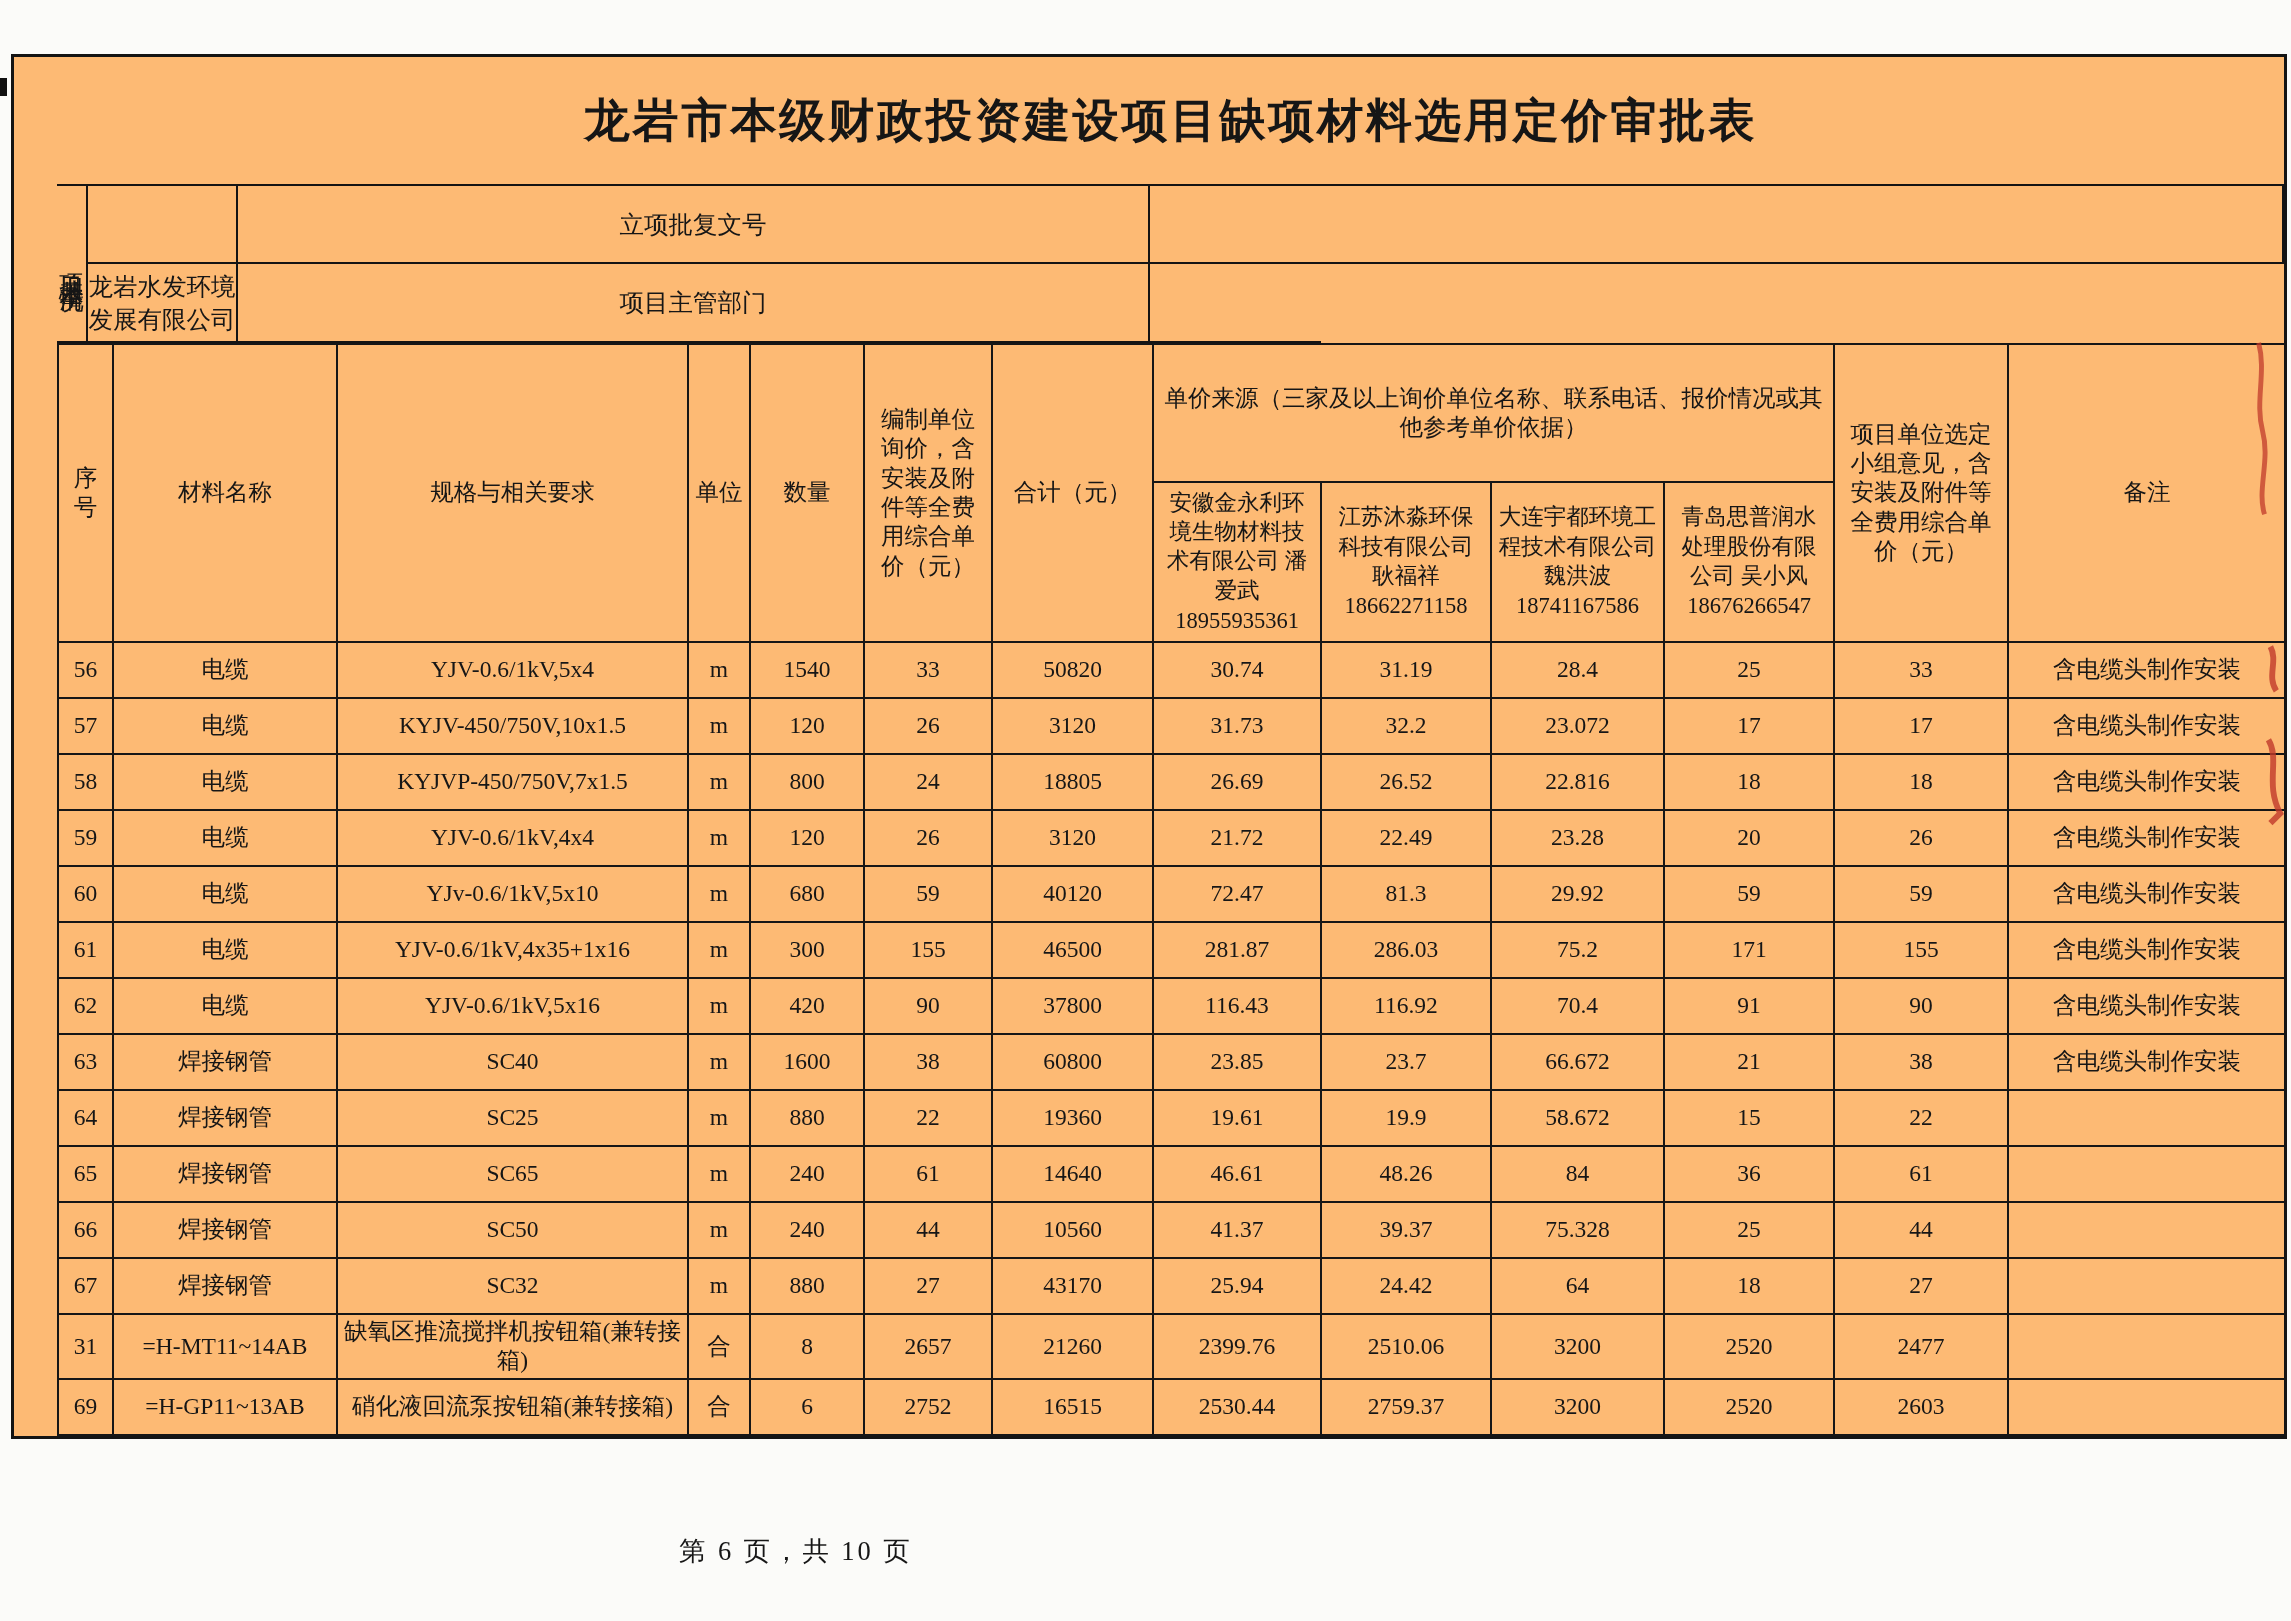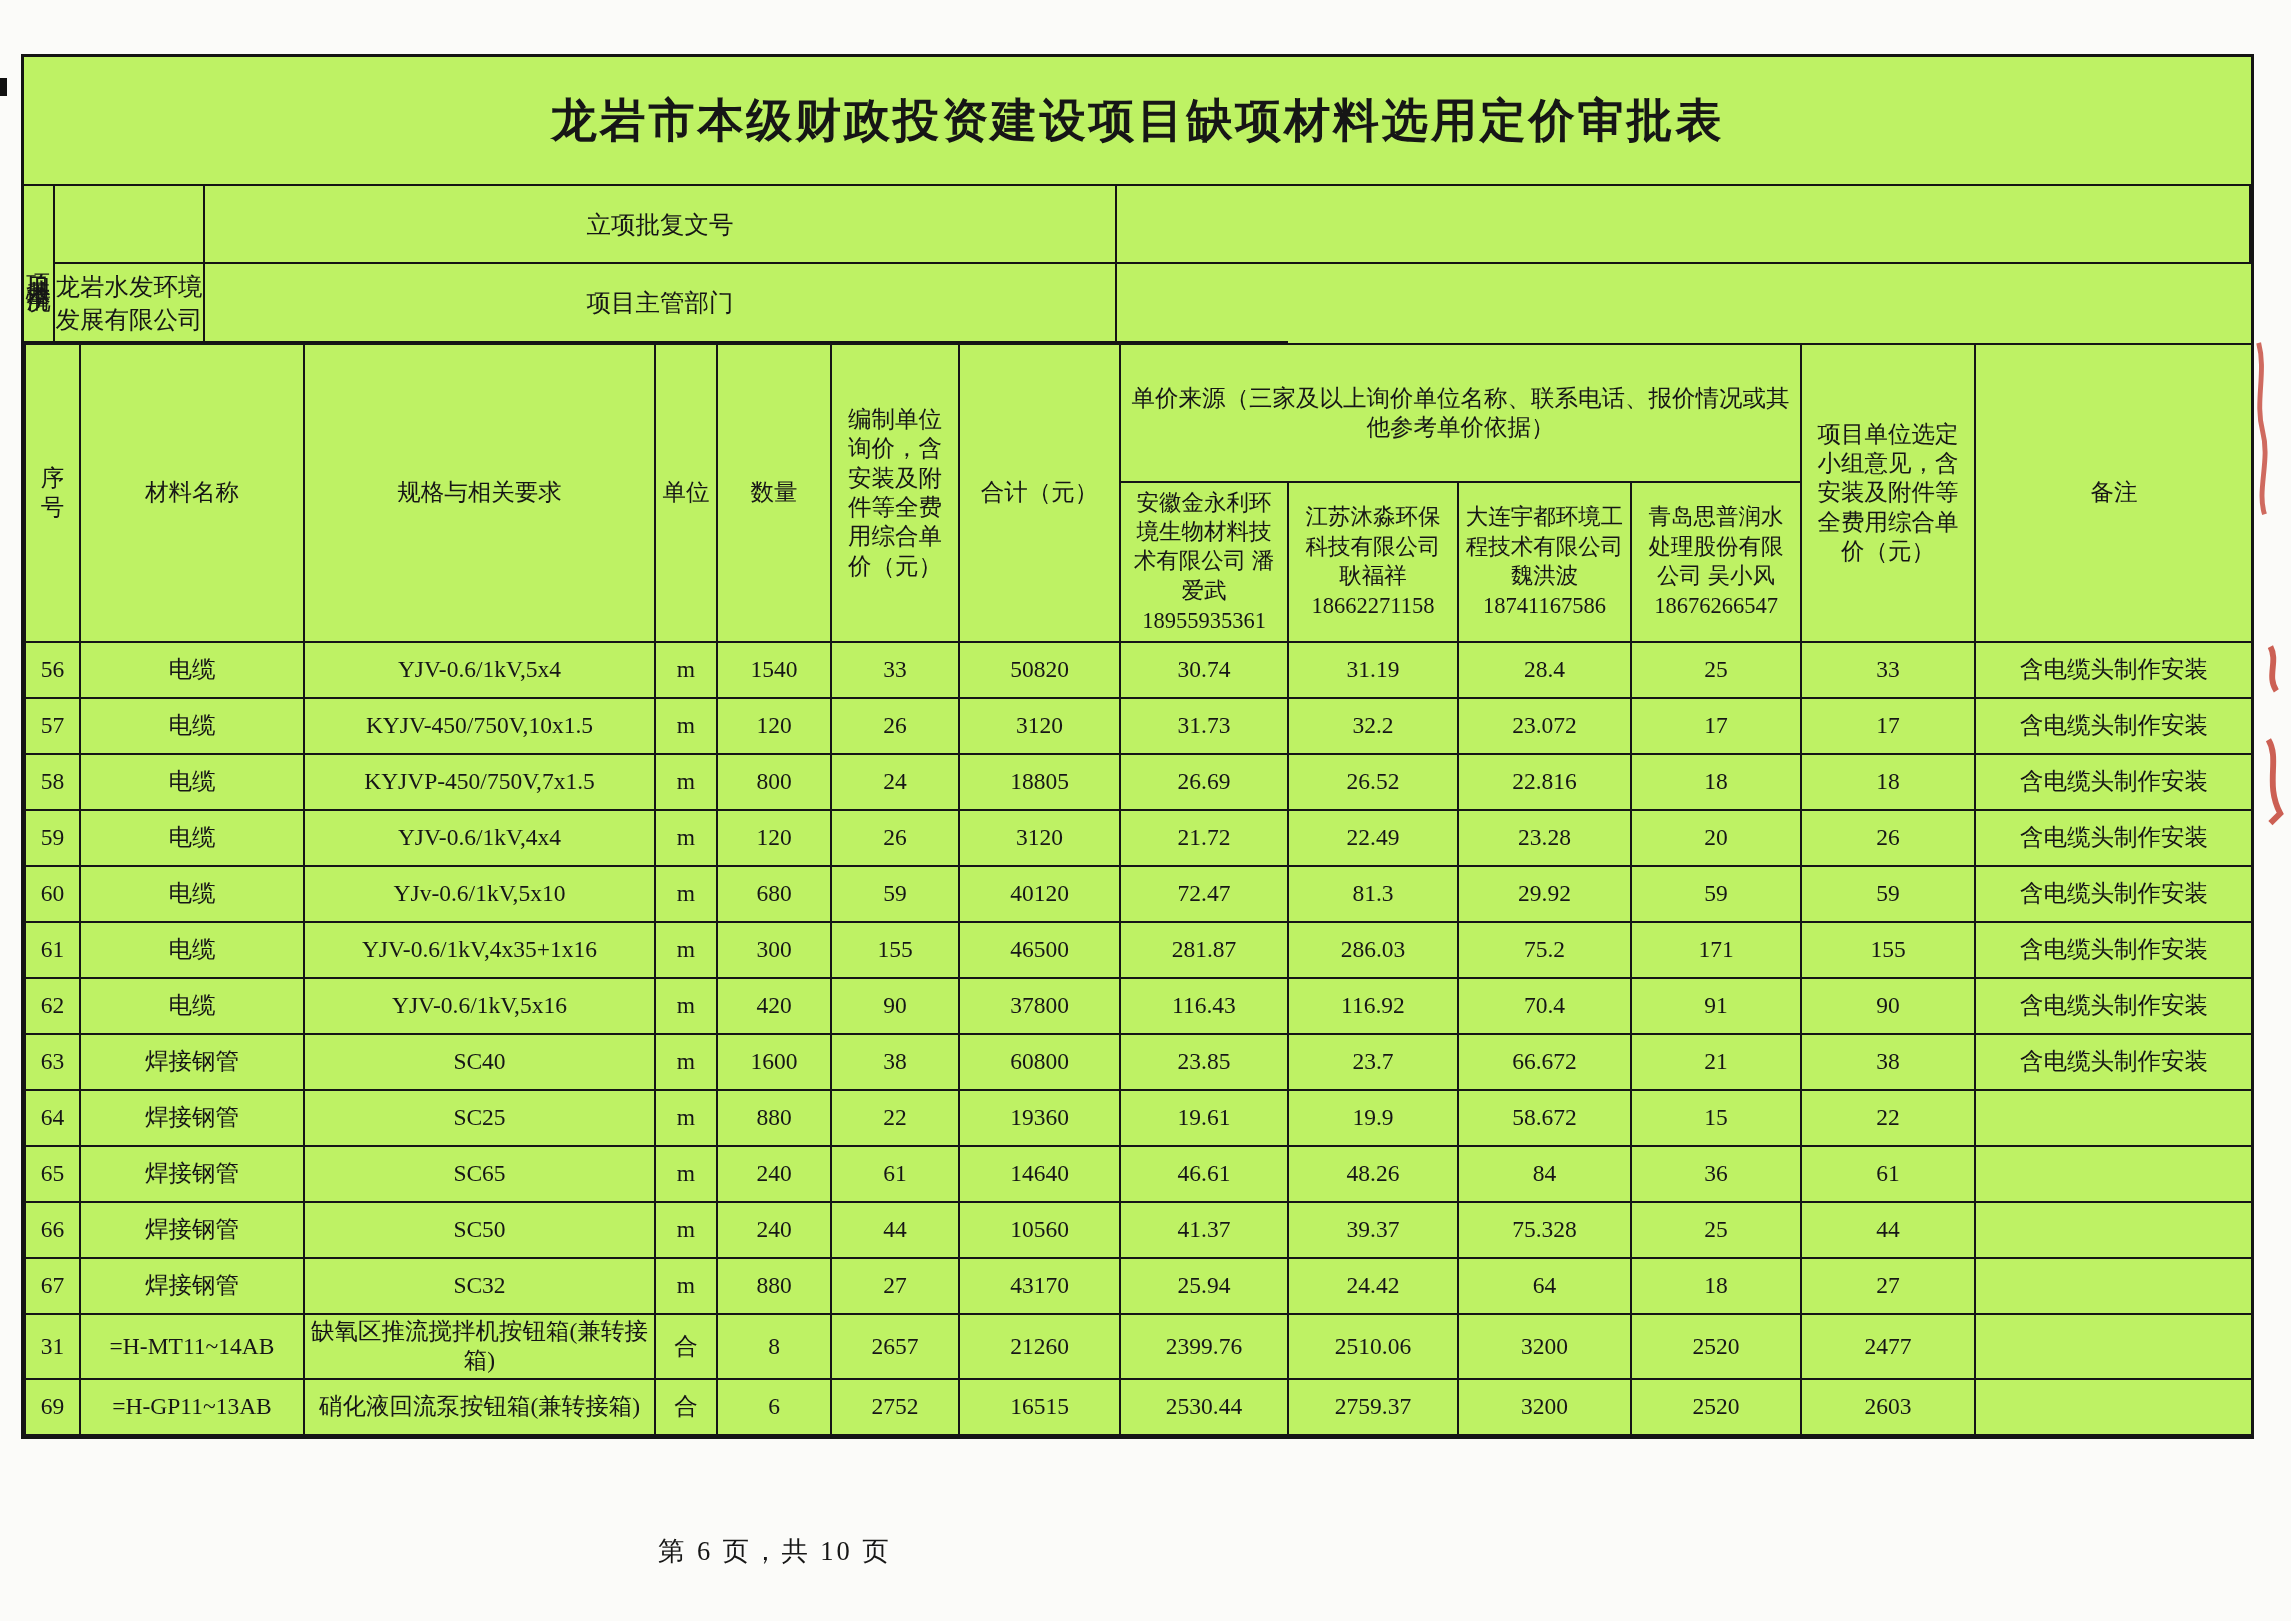--- a/index.html
+++ b/index.html
@@ -1,41 +1,41 @@
 <!DOCTYPE html>
 <html><head>
 <meta charset="utf-8">
 <style>
   html,body{margin:0;padding:0;background:#888;}
   .canvas{
     position:relative;width:2292px;height:1621px;background:#fbfbf9;
     font-family:"Liberation Serif","DejaVu Serif",serif;color:#161616;overflow:hidden;
   }
-  .doc{position:absolute;left:21px;top:54px;width:2227px;border:3.9px solid #141414;background:#bef264;box-sizing:content-box;}
+  .doc{position:absolute;left:11px;top:54px;width:2227px;border:3.9px solid #141414;background:#fdba74;box-sizing:content-box;padding-left:43px;}
   
   .title-row{height:127px;border-bottom:2px solid #141414;display:flex;align-items:center;justify-content:center;}
   .title-row h1{margin:0;font-size:46px;font-weight:700;letter-spacing:2.9px;}
   
   .info-grid{display:grid;grid-template-columns:31px 150px 912px 171px 963px;grid-template-rows:78px 79px;}
   .info-grid .cell{border-right:2px solid #141414;border-bottom:2px solid #141414;display:flex;align-items:center;justify-content:center;font-size:24.5px;box-sizing:border-box;text-align:center;}
   .info-grid .cell:nth-last-child(1){border-right:none;}
   .v-label{grid-row:1/3;writing-mode:vertical-lr;text-orientation:upright;font-size:23.5px;letter-spacing:2.9px;padding:3.9px 0;}
   .dept-value,.doc-value{border-right:none !important;}
   
   table.main{border-collapse:collapse;table-layout:fixed;width:2227px;font-size:23.5px;}
   table.main th,table.main td{border:2px solid #161616;text-align:center;vertical-align:middle;padding:2px 5.9px;font-weight:400;overflow:hidden;box-sizing:border-box;line-height:1.25;}
   thead tr.h1 th{height:138px;}
   thead tr.h2 th{height:160px;font-size:22.5px;}
   thead th.tall{font-size:23.5px;}
   tbody tr{height:56px;}
   tbody td{border-top-width:2.9px;border-bottom-width:2.9px;}
   .vendor-name{line-height:1.3;}
   .vendor-phone{line-height:1.4;}
   
-  .footer{position:absolute;left:658px;top:1533px;font-size:26.5px;letter-spacing:2.9px;}
+  .footer{position:absolute;left:679px;top:1533px;font-size:26.5px;letter-spacing:2.9px;}
   
   .stamp-marks{position:absolute;left:2241px;top:333px;}
   .edge-mark{position:absolute;left:0;top:78px;width:6.9px;height:17.6px;background:#111;}
 </style>
 </head>
 <body>
 
 <div class="canvas">
   <div class="edge-mark"></div>
 

